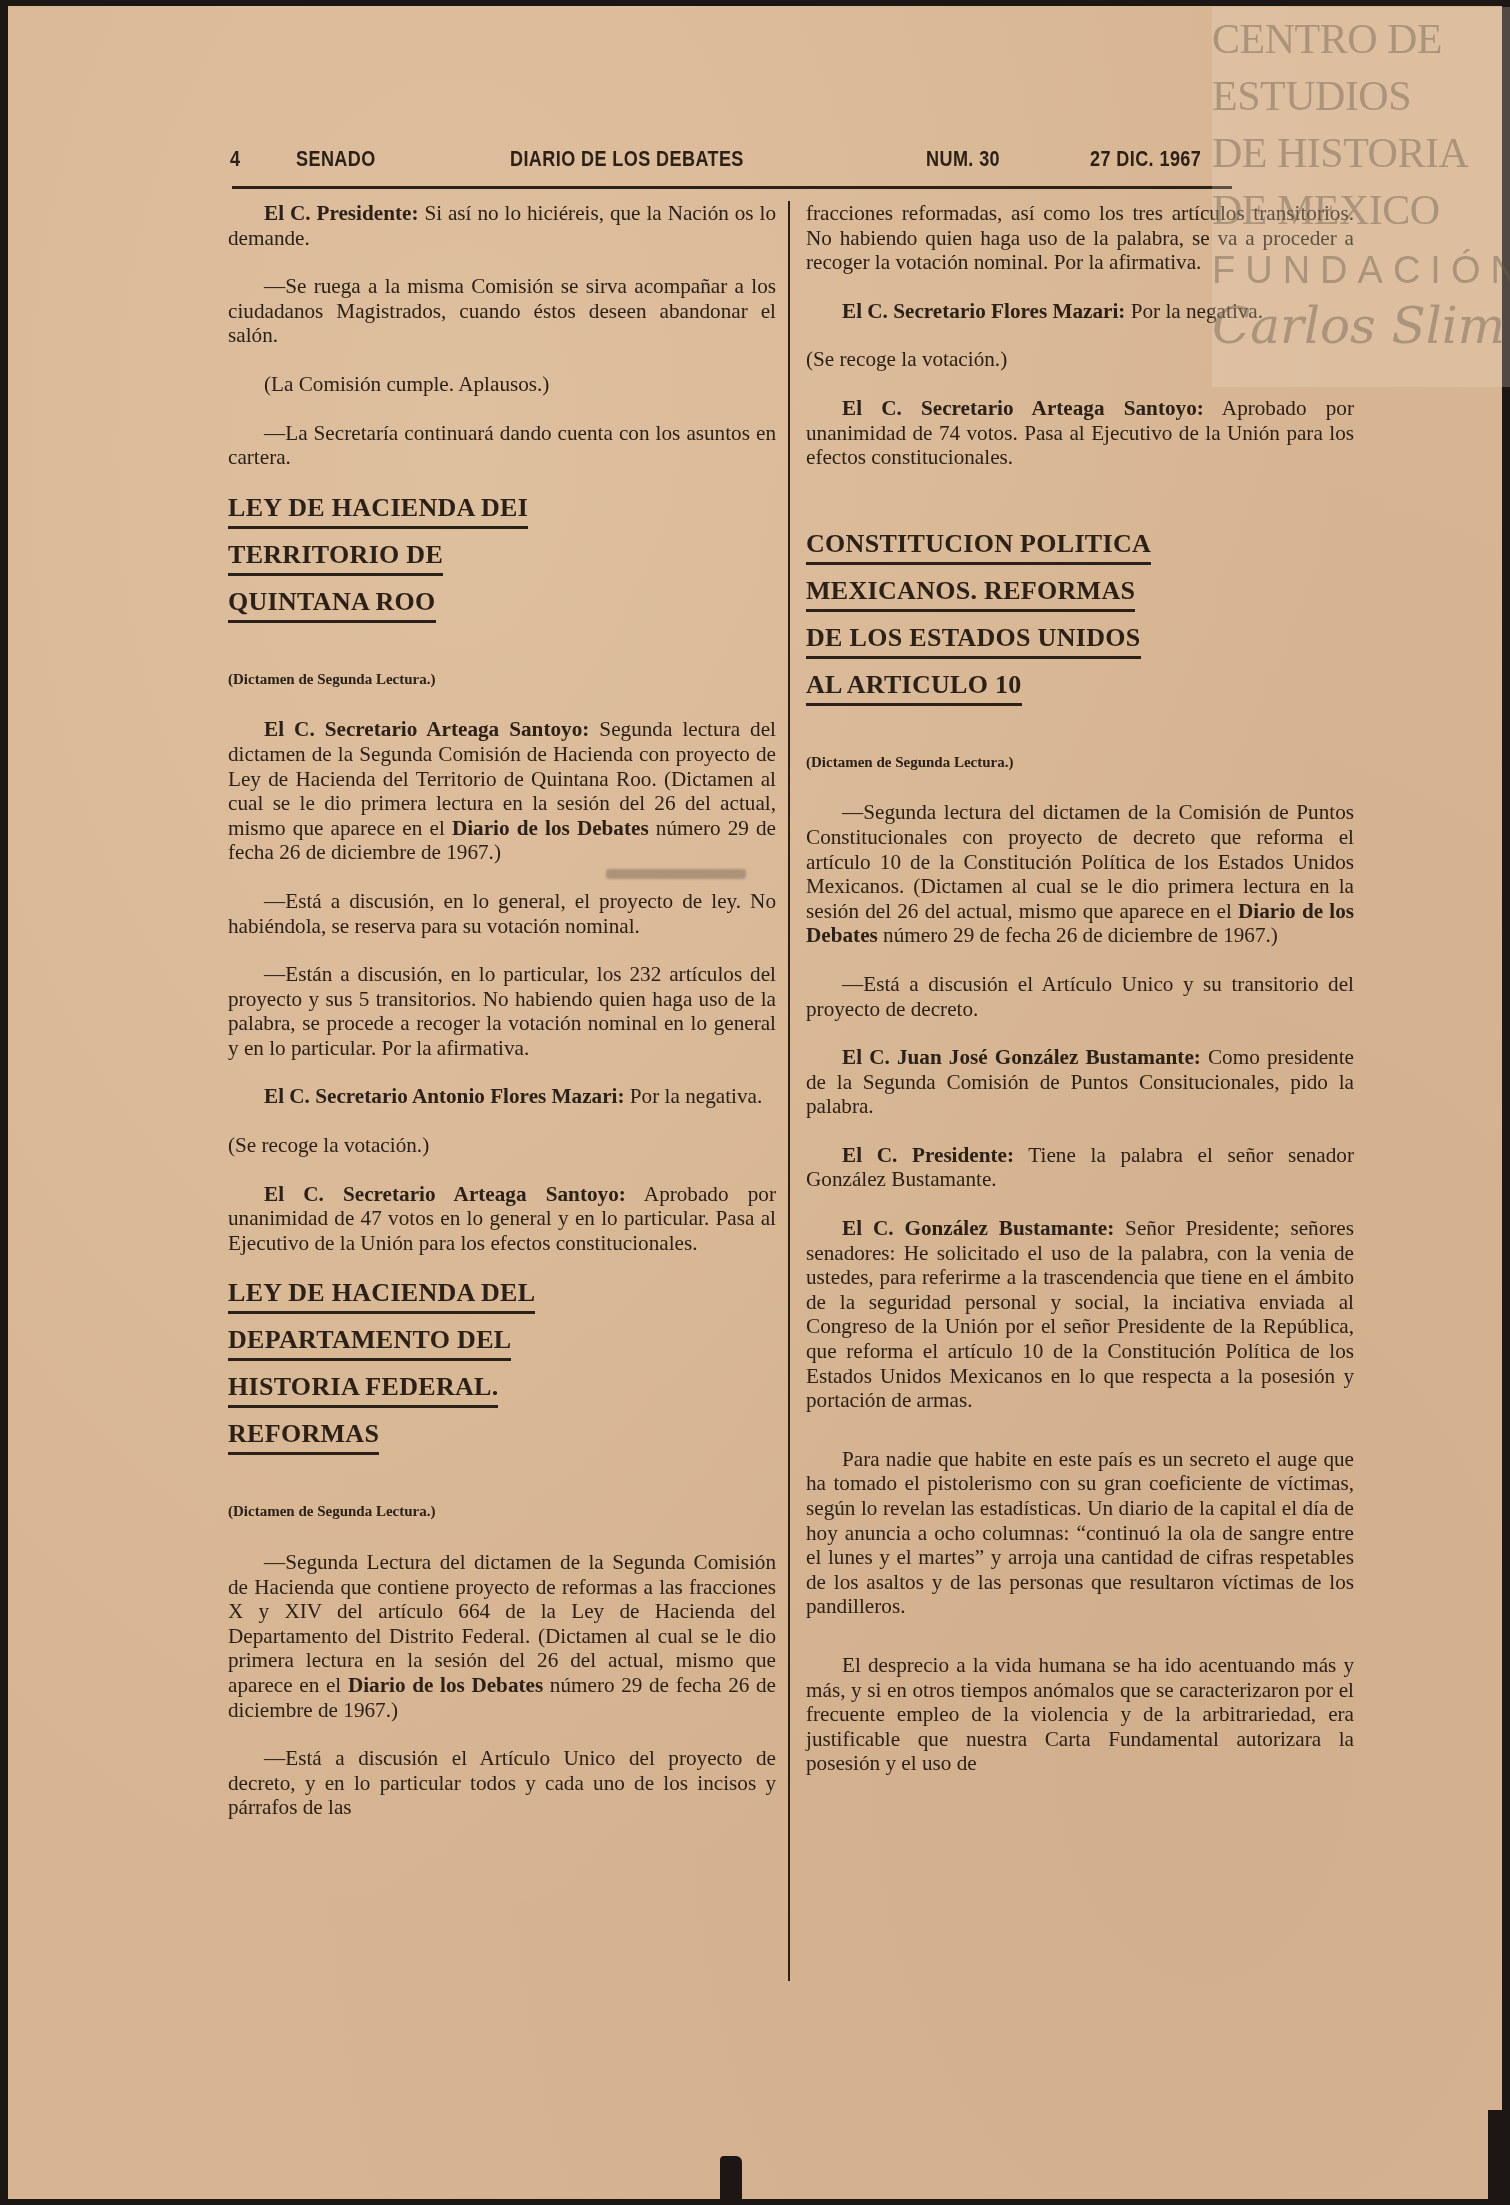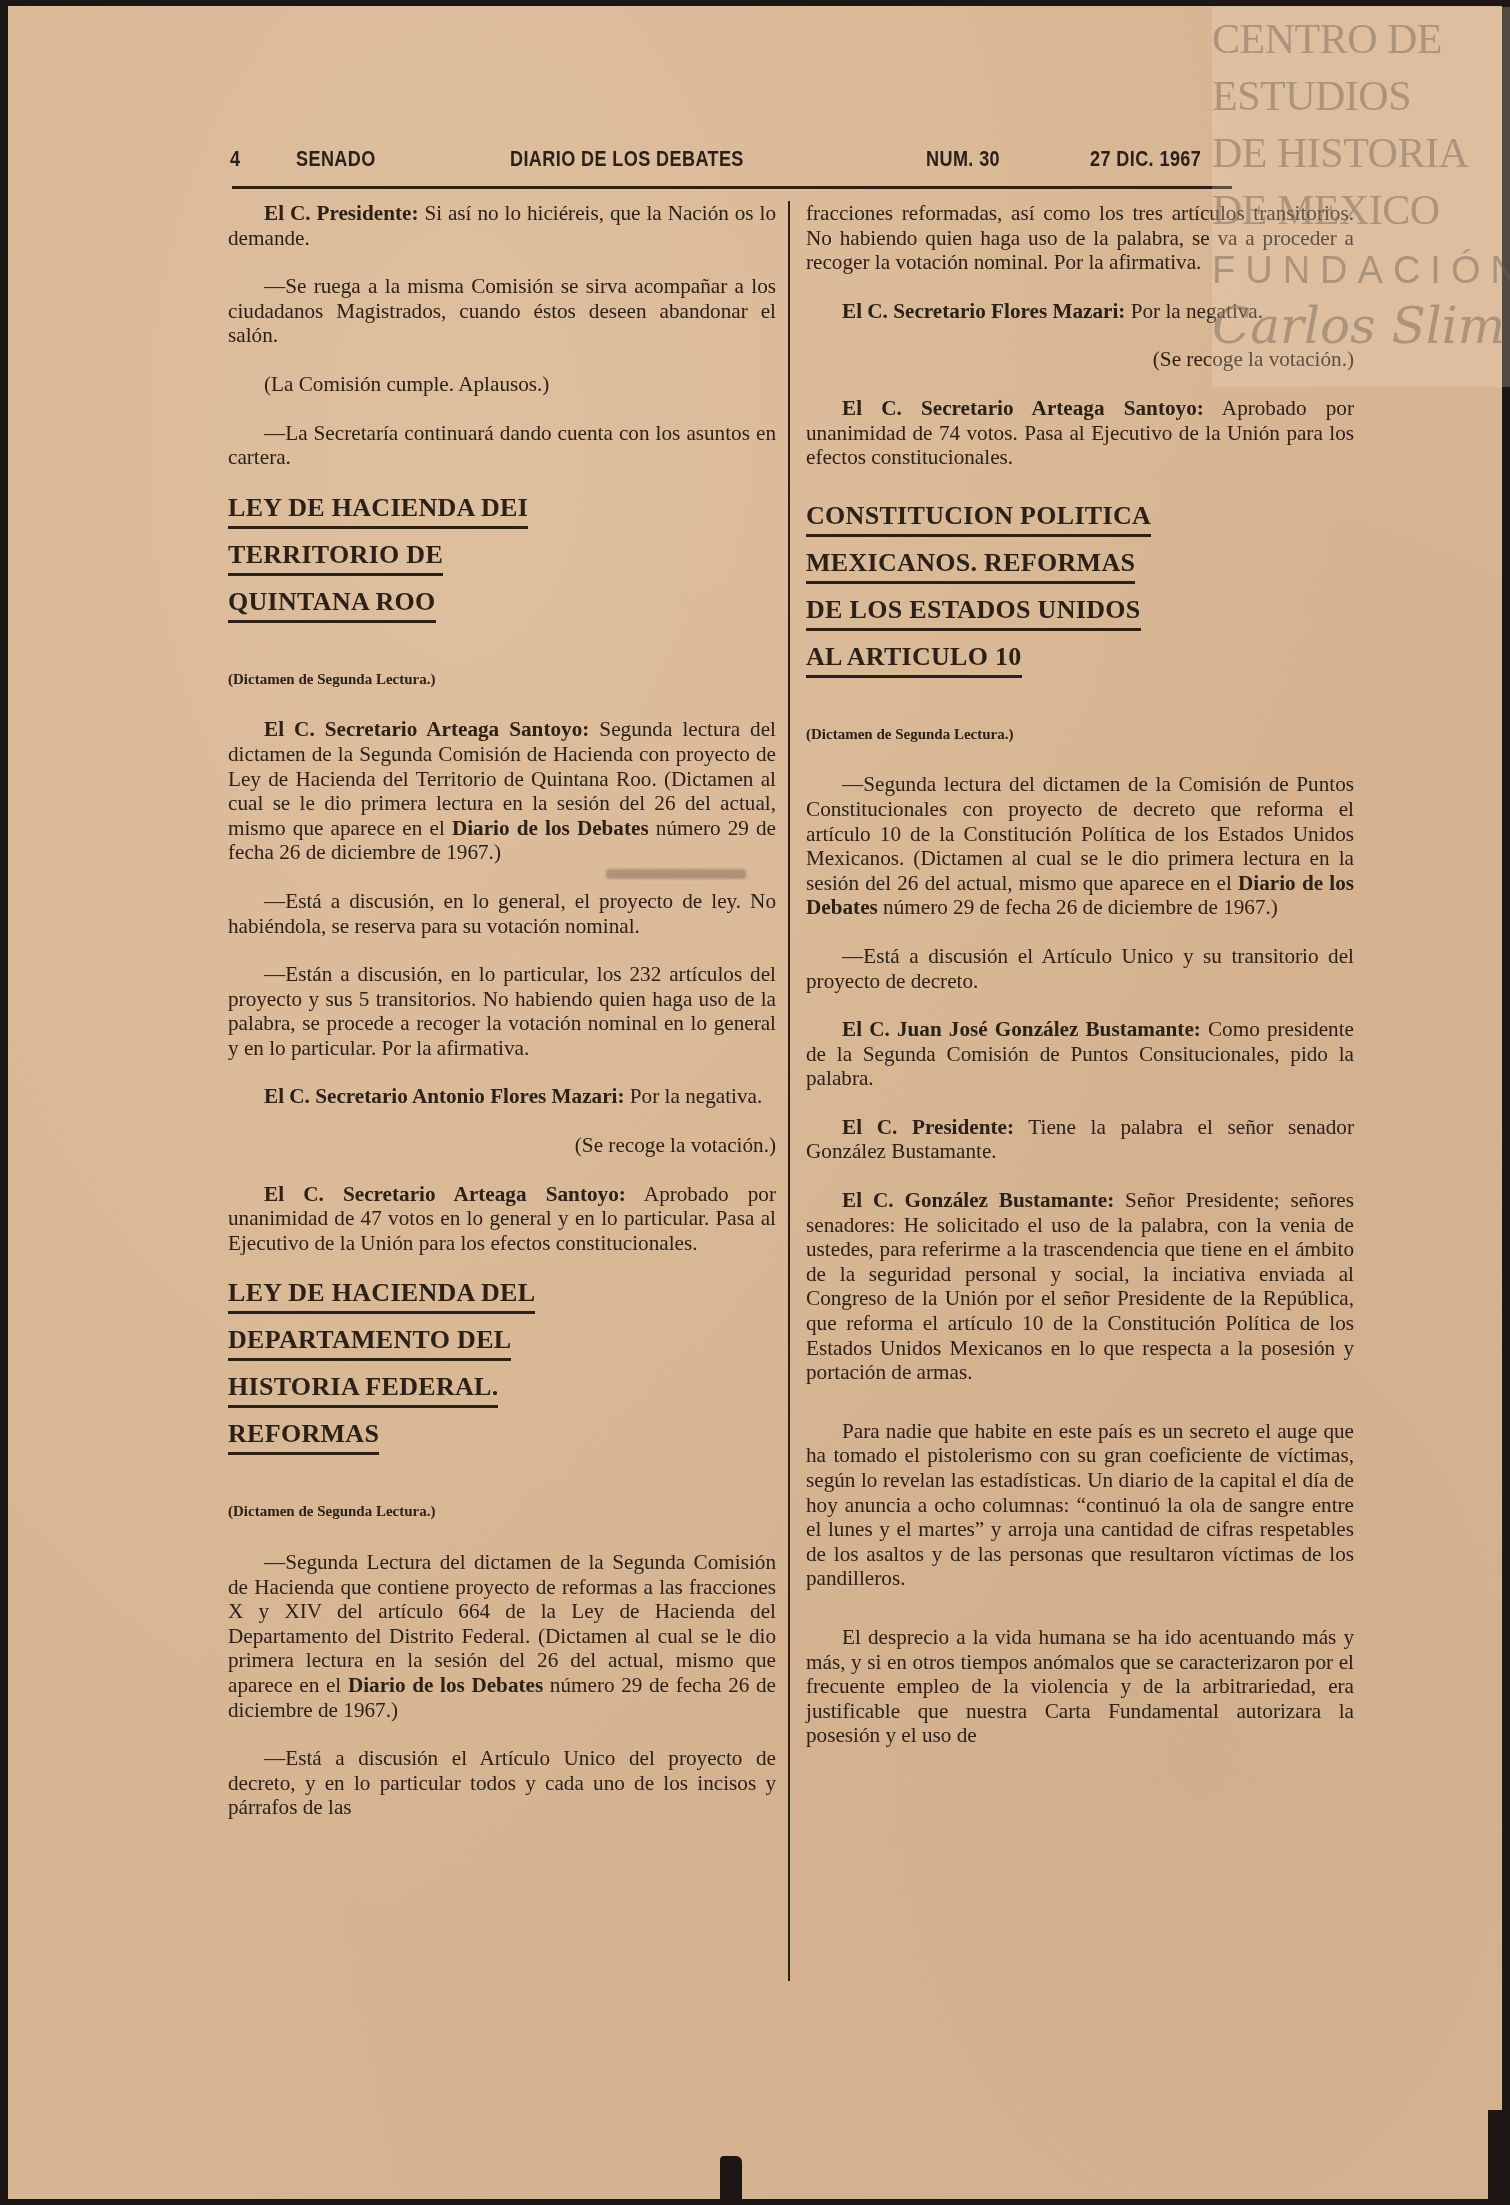--- a/index.html
+++ b/index.html
@@ -25,21 +25,21 @@
   .header-rule {
     position: absolute; left: 224px; top: 180px; width: 1000px; height: 3px; background: #2b2118;
   }
   .col-divider {
     position: absolute; left: 780px; top: 195px; width: 2px; height: 1780px; background: #2b2118;
   }
   .col { position: absolute; top: 195px; width: 548px; font-size: 21.2px; line-height: 24.6px; text-align: justify; }
   .col.left { left: 220px; }
   .col.right { left: 798px; }
   .p { margin: 0 0 24px 0; text-indent: 36px; hyphens: manual; }
-  .p.center { text-align: right; text-indent: 0; }
+  .p.center { text-align: left; text-indent: 0; }
   .p.noindent { text-indent: 0; }
   .b { font-weight: bold; margin-top: 18px; }
   .heading {
     font-weight: bold; font-size: 26px; letter-spacing: 0.3px; line-height: 28px; margin: 0;
   }
   .heading .line { display: inline-block; border-bottom: 3px solid #2b2118; padding-bottom: 4px; margin-bottom: 12px; }
   .heading-block { margin: 12px 0 32px 0; }
   .subtitle { font-weight: bold; margin: 0 0 26px 0; font-size: 15px; text-indent: 0; }
   .smudge { height: 0; position: relative; }
   .smudge i { position: absolute; right: 30px; top: -20px; width: 140px; height: 10px; background: rgba(90,75,65,0.35); border-radius: 3px; filter: blur(1px); }
@@ -105,21 +105,21 @@
     <p class="p"><span>—Segunda Lectura del dictamen de la Segunda Comisión de Hacienda que contiene proyecto de reformas a las fracciones X y XIV del artículo 664 de la Ley de Hacienda del Departamento del Distrito Federal. (Dictamen al cual se le dio primera lectura en la sesión del 26 del actual, mismo que aparece en el </span><span class="b">Diario de los Debates</span><span> número 29 de fecha 26 de diciembre de 1967.)</span></p>
     <p class="p">—Está a discusión el Artículo Unico del proyecto de decreto, y en lo particular todos y cada uno de los incisos y párrafos de las</p>
   </div>
 
   <div class="col right">
     <p class="p noindent">fracciones reformadas, así como los tres artículos transitorios. No habiendo quien haga uso de la palabra, se va a proceder a recoger la votación nominal. Por la afirmativa.</p>
     <p class="p"><span class="b">El C. Secretario Flores Mazari:</span><span> Por la negativa.</span></p>
     <p class="p center">(Se recoge la votación.)</p>
     <p class="p"><span class="b">El C. Secretario Arteaga Santoyo:</span><span> Aprobado por unanimidad de 74 votos. Pasa al Ejecutivo de la Unión para los efectos constitucionales.</span></p>
 
-    <div class="heading-block" style="margin-top:32px">
+    <div class="heading-block" style="margin-top:60px">
       <div class="heading"><span class="line">CONSTITUCION POLITICA</span></div>
       <div class="heading"><span class="line">MEXICANOS. REFORMAS</span></div>
       <div class="heading"><span class="line">DE LOS ESTADOS UNIDOS</span></div>
       <div class="heading"><span class="line">AL ARTICULO 10</span></div>
     </div>
     <p class="subtitle">(Dictamen de Segunda Lectura.)</p>
     <p class="p"><span>—Segunda lectura del dictamen de la Comisión de Puntos Constitucionales con proyecto de decreto que reforma el artículo 10 de la Constitución Política de los Estados Unidos Mexicanos. (Dictamen al cual se le dio primera lectura en la sesión del 26 del actual, mismo que aparece en el </span><span class="b">Diario de los Debates</span><span> número 29 de fecha 26 de diciembre de 1967.)</span></p>
     <p class="p">—Está a discusión el Artículo Unico y su transitorio del proyecto de decreto.</p>
     <p class="p"><span class="b">El C. Juan José González Bustamante:</span><span> Como presidente de la Segunda Comisión de Puntos Consitucionales, pido la palabra.</span></p>
     <p class="p"><span class="b">El C. Presidente:</span><span> Tiene la palabra el señor senador González Bustamante.</span></p>

